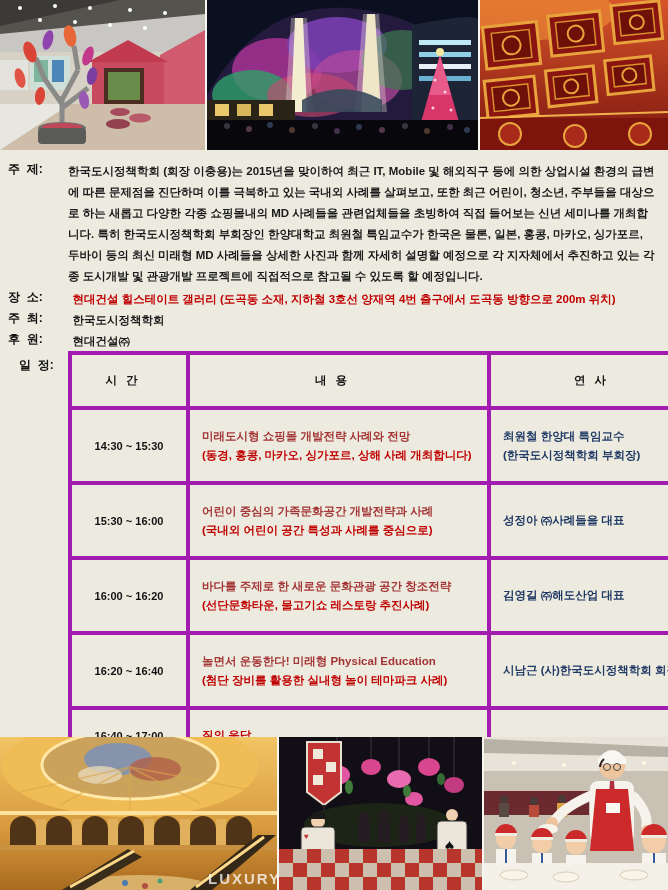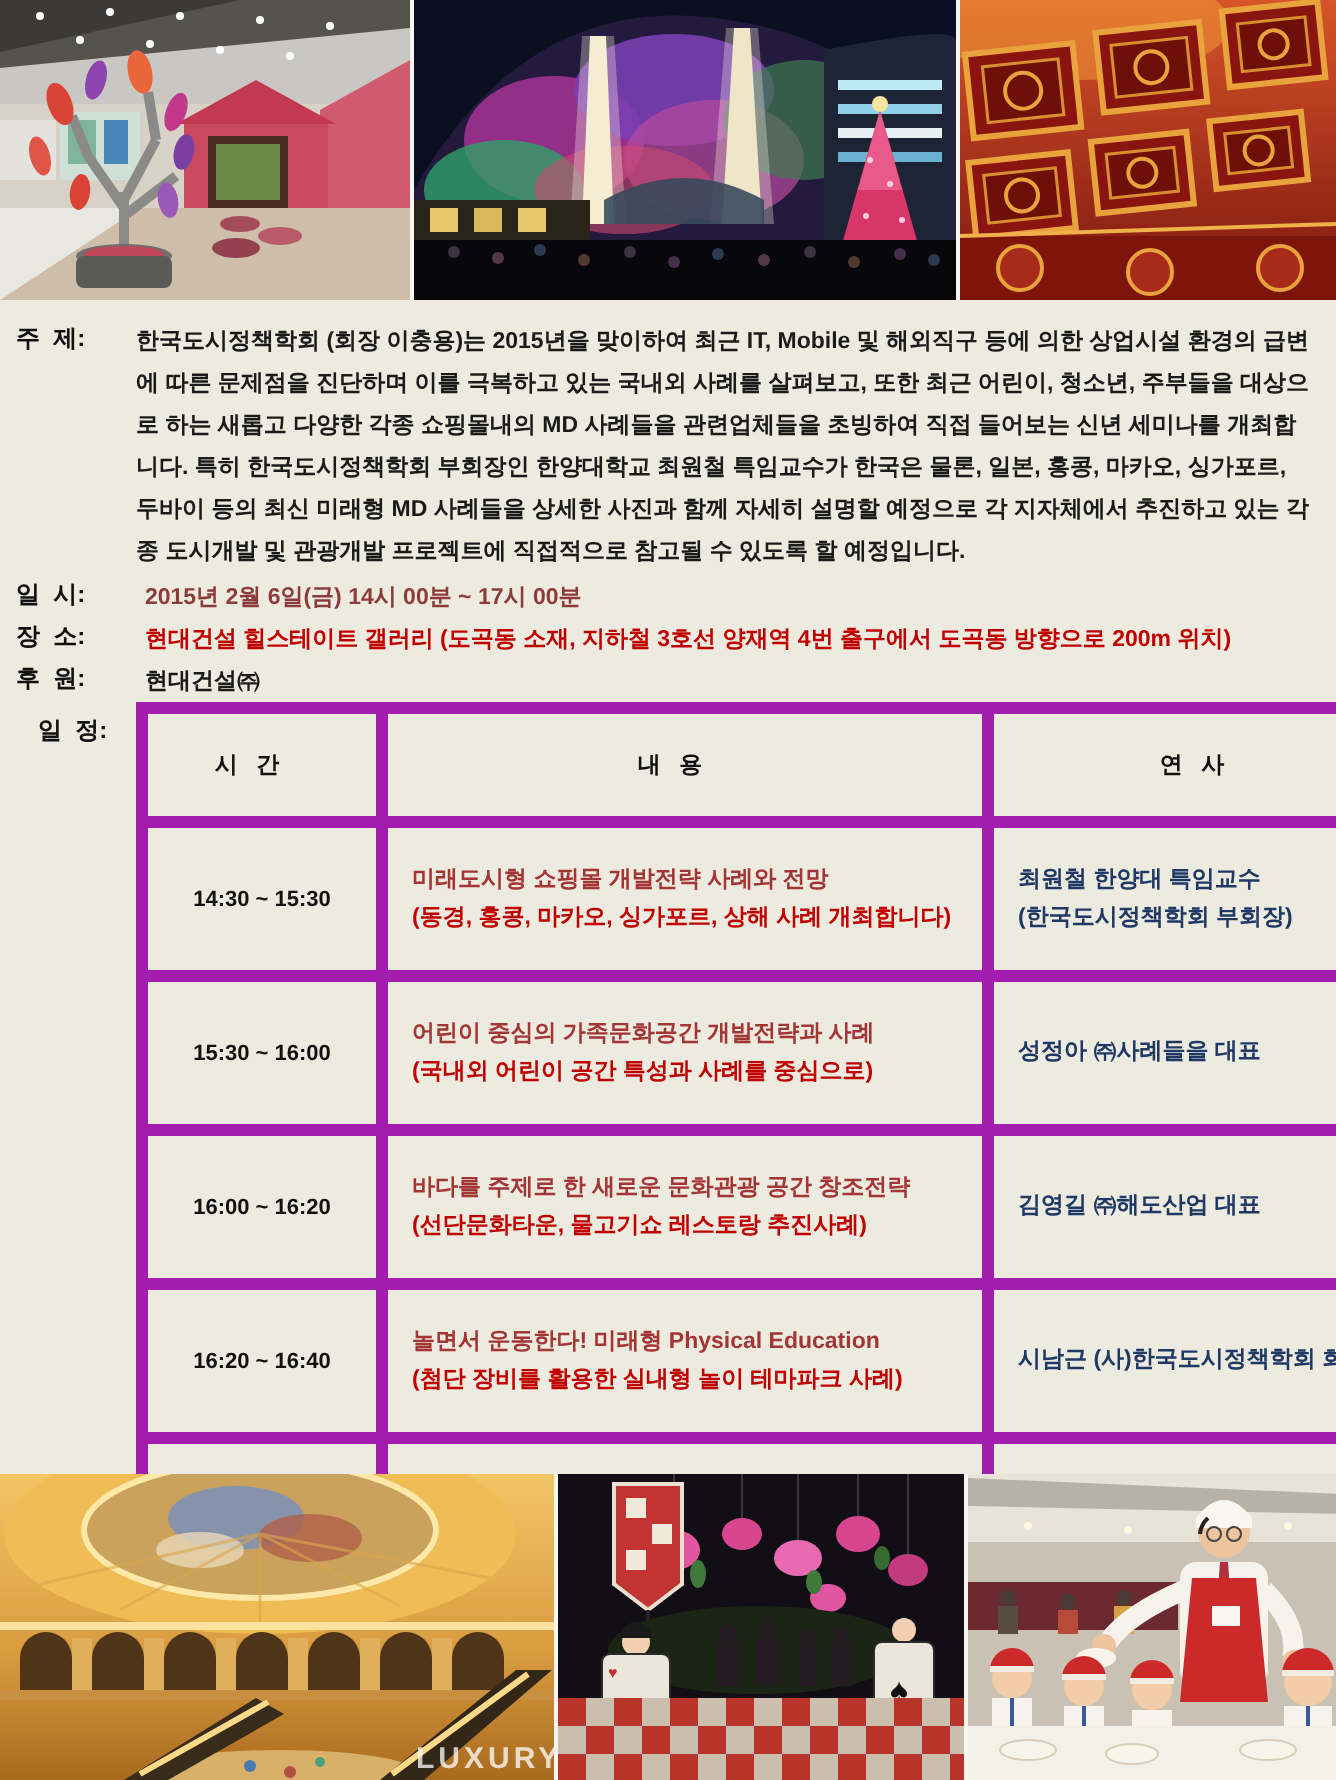--- a/index.html
+++ b/index.html
@@ -36,21 +36,21 @@
   .v-datetime{color:#8C3B3B;}
   .v-venue{color:#C00000;}
   .v-host{color:#1a1a1a;}
   .v-sponsor{color:#1a1a1a;}
   .schedule-row{position:relative;margin-top:1px;}
   .schedule-row .label{position:absolute;left:3px;top:6px;margin-left:16px;}
   table.schedule{
     margin-left:68px;width:588px;border-collapse:collapse;
     border:2px solid #000;table-layout:fixed;
   }
-  table.schedule td{border:6px solid #a21caf;padding:12px;vertical-align:middle;}
+  table.schedule td{border:4px solid #a21caf;padding:12px;vertical-align:middle;}
   td.c-time{width:102px;text-align:center;font-size:11px;font-weight:bold;color:#111;}
   td.c-topic{width:285px;padding-left:9px;}
   td.c-speaker{width:201px;padding-left:8px;}
   tr.hdr td{height:27px;text-align:center;font-size:11.5px;font-weight:bold;color:#111;letter-spacing:3px;padding-left:0;}
   tr.r-sm td{height:27px;}
   tr.r-lg td{height:47px;}
   .t1{font-size:11.5px;font-weight:bold;color:#A33535;line-height:19px;}
   .t2{font-size:11.5px;font-weight:bold;color:#C00000;line-height:19px;}
   .t-black{color:#111;text-align:center;padding-right:9px;}
   .t-red{color:#C00000;}
@@ -213,26 +213,26 @@
     </svg>
   </div>
 
 
   <div class="subject-row">
     <span class="label">주  제:</span>
     <div class="subject-text">한국도시정책학회 (회장 이충용)는 2015년을 맞이하여  최근 IT, Mobile 및 해외직구 등에 의한 상업시설 환경의 급변에 따른  문제점을 진단하며 이를 극복하고 있는 국내외 사례를 살펴보고, 또한 최근 어린이, 청소년, 주부들을 대상으로 하는 새롭고 다양한 각종 쇼핑몰내의 MD 사례들을 관련업체들을 초빙하여  직접 들어보는 신년 세미나를 개최합니다.   특히 한국도시정책학회 부회장인 한양대학교 최원철 특임교수가 한국은 물론, 일본, 홍콩, 마카오, 싱가포르, 두바이 등의 최신 미래형 MD 사례들을 상세한 사진과 함께  자세히 설명할 예정으로   각 지자체에서 추진하고 있는 각종 도시개발 및 관광개발 프로젝트에 직접적으로 참고될 수 있도록 할 예정입니다.</div>
   </div>
 
   <div class="info-row">
-    <span class="label">일  시:</span>
-    <span class="info-value v-datetime">2015년 2월 6일(금)  14시 00분 ~  17시 00분</span>
-  </div>
-  <div class="info-row">
     <span class="label">장  소:</span>
     <span class="info-value v-venue">현대건설 힐스테이트 갤러리 (도곡동 소재,  지하철 3호선 양재역 4번 출구에서 도곡동 방향으로 200m 위치)</span>
+  </div>
+  <div class="info-row">
+    <span class="label">주  최:</span>
+    <span class="info-value v-host">한국도시정책학회</span>
   </div>
   <div class="info-row">
     <span class="label">후  원:</span>
     <span class="info-value v-sponsor">현대건설㈜</span>
   </div>
 
   <div class="schedule-row">
     <span class="label">일  정:</span>
     <table class="schedule">
       <tbody>

